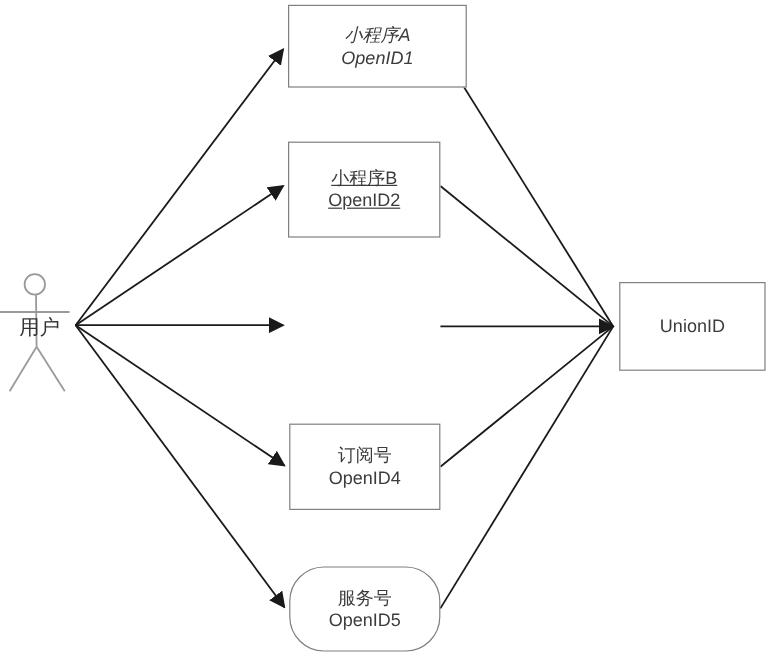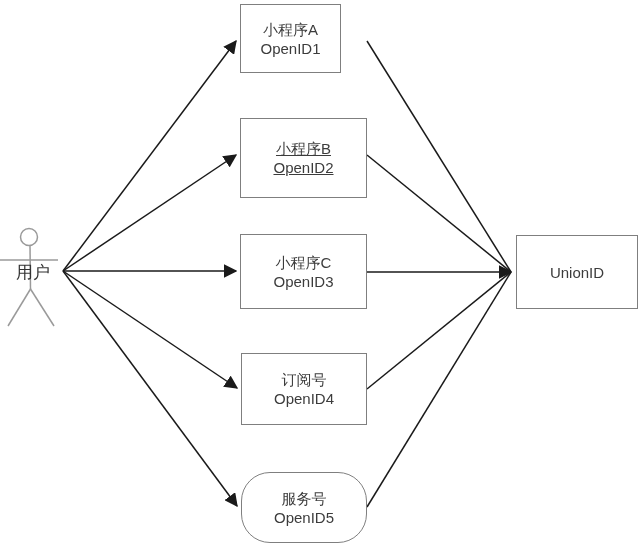--- a/index.html
+++ b/index.html
@@ -30,21 +30,21 @@
     display: flex;
     flex-direction: column;
     align-items: center;
     justify-content: center;
     text-align: center;
     color: #3c3c3c;
     font-size: 15px;
     line-height: 19px;
   }
   .node span { display: block; }
-  #node-1 { left: 240px; top: 4px;   width: 101px; height: 69px; }
+  #node-1 { left: 240px; top: 4px;   width: 149px; height: 69px; font-style: italic; }
   #node-2 { left: 240px; top: 118px; width: 127px; height: 80px; text-decoration: underline; }
   #node-3 { left: 240px; top: 234px; width: 127px; height: 75px; }
   #node-4 { left: 241px; top: 353px; width: 126px; height: 72px; align-items: center; }
   #node-5 { left: 241px; top: 472px; width: 126px; height: 71px; border-radius: 29px; }
   #node-union { left: 516px; top: 235px; width: 122px; height: 74px; }
   #user-label {
     position: absolute;
     left: 11px;
     top: 263px;
     width: 44px;
@@ -94,24 +94,20 @@
   <div id="user-label">用户</div>
 
   <div class="node" id="node-1">
     <span>小程序A</span>
     <span>OpenID1</span>
   </div>
   <div class="node" id="node-2">
     <span>小程序B</span>
     <span>OpenID2</span>
   </div>
-  <div class="node" id="node-3">
-    <span>小程序C</span>
-    <span>OpenID3</span>
-  </div>
   <div class="node" id="node-4">
     <span>订阅号</span>
     <span>OpenID4</span>
   </div>
   <div class="node" id="node-5">
     <span>服务号</span>
     <span>OpenID5</span>
   </div>
   <div class="node" id="node-union">
     <span>UnionID</span>

